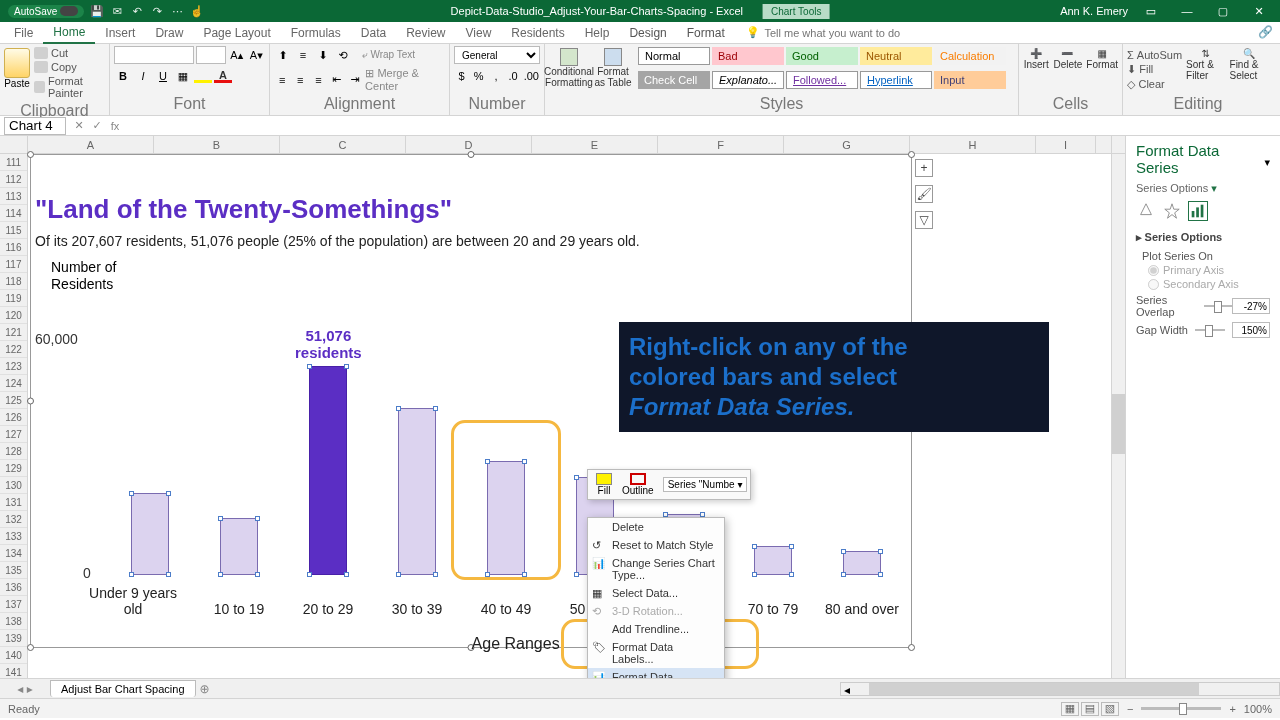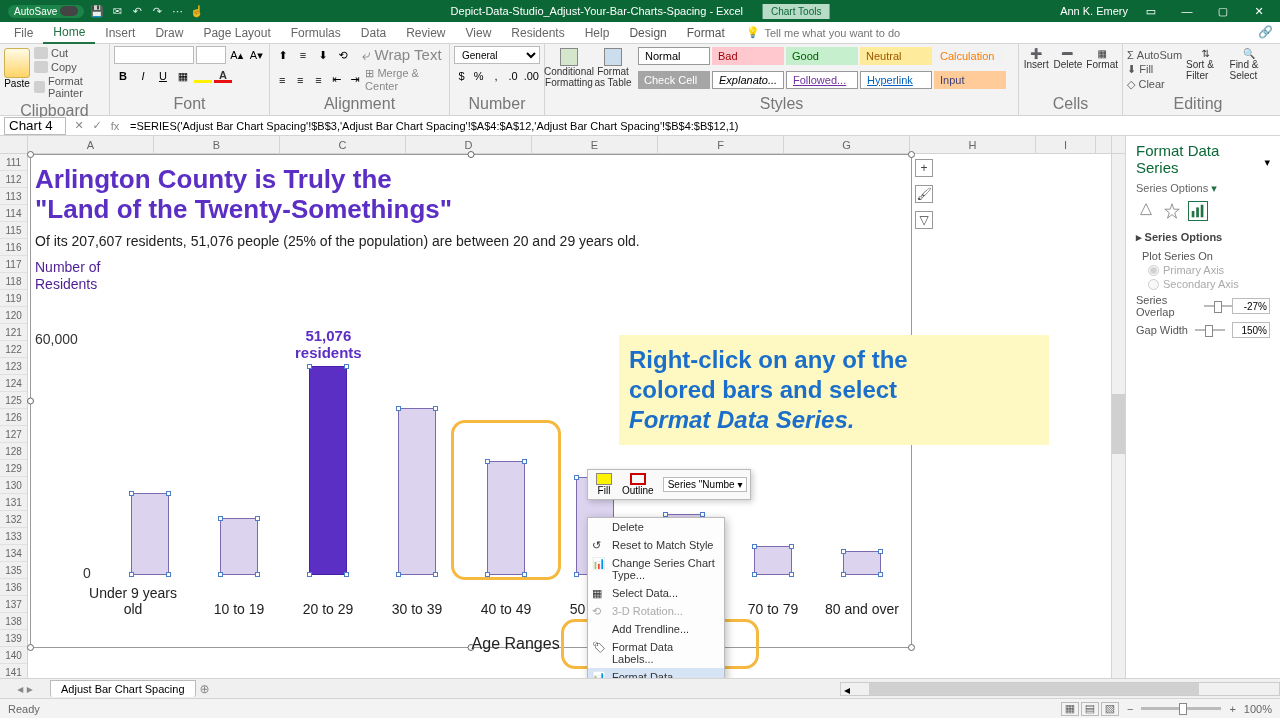--- a/index.html
+++ b/index.html
@@ -85,33 +85,33 @@
 .chart-handle { position: absolute; width: 7px; height: 7px; background: #fff; border: 1px solid #666; border-radius: 50%; }
 .ch-tl { left: -4px; top: -4px; } .ch-tr { right: -4px; top: -4px; }
 .ch-bl { left: -4px; bottom: -4px; } .ch-br { right: -4px; bottom: -4px; }
 .ch-tm { left: 50%; top: -4px; transform: translateX(-50%); }
 .ch-bm { left: 50%; bottom: -4px; transform: translateX(-50%); }
 .ch-ml { left: -4px; top: 50%; transform: translateY(-50%); }
 .ch-mr { right: -4px; top: 50%; transform: translateY(-50%); }
 
 .chart-title { font-family: Georgia, serif; font-weight: 700; font-size: 26px; color: #5b2ec4; padding: 10px 4px 4px; line-height: 1.15; }
 .chart-sub { font-size: 14px; color: #222; padding: 4px 4px 10px; }
-.axis-title-y { font-size: 14px; color: #4c1d95; padding-left: 4px; line-height: 1.2; }
+.axis-title-y { font-size: 14px; color: #000000; padding-left: 4px; line-height: 1.2; margin-left: 16px; }
 .y-label { font-size: 14px; color: #333; position: absolute; }
 
 .bars-area { position: absolute; left: 68px; top: 175px; width: 810px; height: 245px; }
 .bar { position: absolute; bottom: 0; width: 38px; background: #dcd3ef; border: 1.5px solid #7a6bb0; }
 .bar.hl { background: #5b2ec4; border-color: #4820a8; }
 .bar-dot { position: absolute; width: 5px; height: 5px; background: #fff; border: 1px solid #4c7dc9; }
 .bar-cat { position: absolute; bottom: -42px; width: 90px; text-align: center; font-size: 14px; color: #222; transform: translateX(-50%); line-height: 1.1; }
 .axis-title-x { position: absolute; bottom: -78px; left: 46%; font-size: 16px; color: #222; }
 
 .callout { position: absolute; text-align: center; font-weight: 700; color: #5b2ec4; font-size: 15px; line-height: 1.15; }
 
-.instruction { position: absolute; left: 588px; top: 180px; width: 430px; background: #fef9c3; padding: 10px; font-family: Georgia, serif; font-weight: 700; font-size: 24px; color: #1b6fca; line-height: 1.25; }
+.instruction { position: absolute; left: 588px; top: 167px; width: 430px; background: #0f172a; padding: 10px; font-family: Georgia, serif; font-weight: 700; font-size: 24px; color: #1b6fca; line-height: 1.25; }
 .instruction em { font-style: italic; }
 
 .highlight-box { position: absolute; border: 3px solid #f5b840; border-radius: 14px; pointer-events: none; }
 
 
 .chart-side-btn { position: absolute; right: -22px; width: 18px; height: 18px; border: 1px solid #999; background: #fff; display: flex; align-items: center; justify-content: center; font-size: 12px; color: #444; cursor: pointer; }
 
 
 .mini-toolbar { position: absolute; background: #f9f9f9; border: 1px solid #bbb; box-shadow: 2px 2px 6px rgba(0,0,0,.2); display: flex; align-items: center; padding: 3px; font-size: 10px; }
 .mt-btn { display: flex; flex-direction: column; align-items: center; padding: 0 5px; cursor: pointer; }
@@ -254,21 +254,21 @@
     <div class="rgroup-label">Font</div>
   </div>
 
   <div class="rgroup" style="width:180px">
     <div class="rgroup-body" style="flex-direction:column;gap:3px">
       <div class="font-row">
         <span class="btn-sq">⬆</span>
         <span class="btn-sq">≡</span>
         <span class="btn-sq">⬇</span>
         <span class="btn-sq">⟲</span>
-        <span style="margin-left:8px;font-size:15px;color:#888">⤶ <span>Wrap Text</span></span>
+        <span style="margin-left:8px;font-size:10px;color:#888">⤶ <span>Wrap Text</span></span>
       </div>
       <div class="font-row">
         <span class="btn-sq">≡</span>
         <span class="btn-sq">≡</span>
         <span class="btn-sq">≡</span>
         <span class="btn-sq">⇤</span>
         <span class="btn-sq">⇥</span>
         <span style="font-size:11px;color:#888">⊞ <span>Merge &amp; Center</span></span>
       </div>
     </div>
@@ -351,21 +351,20 @@
     </div>
     <div class="rgroup-label">Editing</div>
   </div>
 </div>
 
 <div class="fbar">
   <input class="name-box" value="Chart 4" style="">
   <span class="fbar-btn">✕</span>
   <span class="fbar-btn">✓</span>
   <span class="fbar-btn fbar-fx">fx</span>
-  <div class="fbar-input">=SERIES('Adjust Bar Chart Spacing'!$B$3,'Adjust Bar Chart Spacing'!$A$4:$A$12,'Adjust Bar Chart Spacing'!$B$4:$B$12,1)</div>
 </div>
 
 <div class="main-area">
   <div class="grid-wrap">
     <div class="col-headers">
       <div class="corner"></div>
       <div class="ch">A</div>
       <div class="ch">B</div>
       <div class="ch">C</div>
       <div class="ch">D</div>
@@ -419,21 +418,21 @@
           <div class="chart-handle ch-tm"></div>
           <div class="chart-handle ch-bm"></div>
           <div class="chart-handle ch-ml"></div>
           <div class="chart-handle ch-mr"></div>
 
           <div class="chart-side-btn" style="top:4px">+</div>
           <div class="chart-side-btn" style="top:30px">🖌</div>
           <div class="chart-side-btn" style="top:56px">▽</div>
 
           <div class="chart-title">
-            <span>Arlington County is Truly the</span><br>
+            <br>
             <span>"Land of the Twenty-Somethings"</span>
           </div>
           <div class="chart-sub">Of its 207,607 residents, 51,076 people (25% of the population) are between 20 and 29 years old.</div>
           <div class="axis-title-y">
             <span>Number of</span><br><span>Residents</span>
           </div>
           <div class="y-label" style="left:4px;top:176px">60,000</div>
           <div class="y-label" style="left:52px;top:410px">0</div>
 
           <div class="callout" style="left:264px;top:172px">

